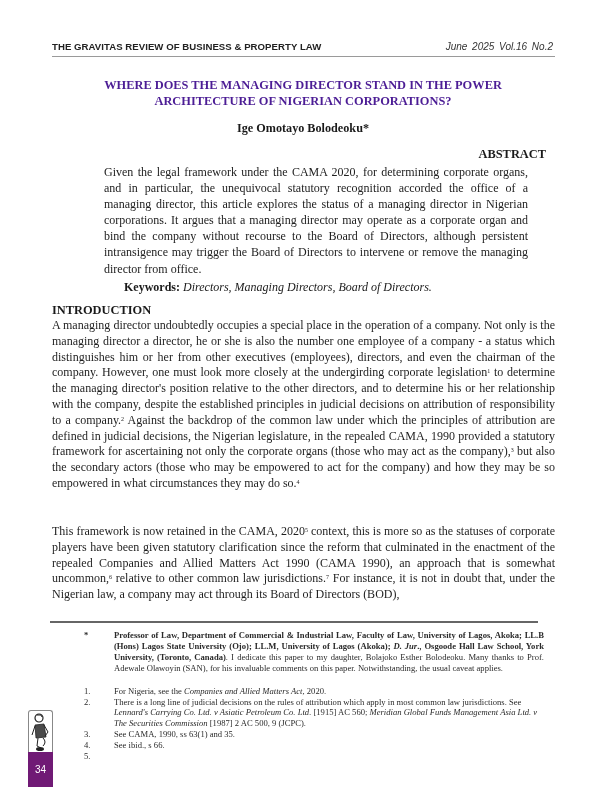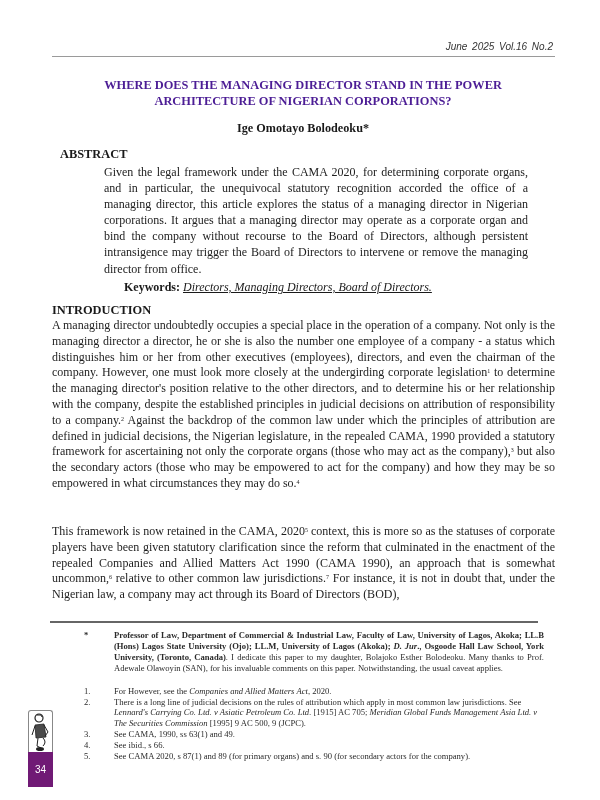--- a/index.html
+++ b/index.html
@@ -26,33 +26,33 @@
       position: absolute; left: 60px; top: 77px; width: 486px;
       text-align: center; font-weight: bold; font-size: 12.4px; line-height: 16px;
       color: #4c1d95;
     }
     .author {
       position: absolute; left: 60px; top: 121px; width: 486px;
       text-align: center; font-weight: bold; font-size: 12.2px;
     }
     .abstract-heading {
       position: absolute; left: 60px; top: 147px; width: 486px;
-      text-align: left; font-weight: bold; font-size: 12.4px;
+      text-align: right; font-weight: bold; font-size: 12.4px;
     }
     .abstract-text {
       position: absolute; left: 104px; top: 164px; width: 424px;
       font-size: 12px; line-height: 16.1px;
       text-align: justify; color: #222;
     }
     .keywords {
       position: absolute; left: 92px; top: 280px; width: 430px;
       font-size: 12px;
     }
     .keywords .kw-label { font-weight: bold; margin-left: 32px; }
-    .keywords .kw-values { font-style: italic; text-decoration: underline; }
+    .keywords .kw-values { font-style: italic; }
     .intro-heading {
       position: absolute; left: 52px; top: 303px;
       font-weight: bold; font-size: 12.4px;
     }
     .body-para {
       position: absolute; left: 52px; width: 503px;
       font-size: 12px; line-height: 15.8px; text-align: justify; color: #1e1e1e;
     }
     .para-1 { top: 318px; }
     .para-2 { top: 524px; }
@@ -86,20 +86,21 @@
       position: absolute; left: 0; top: 42px; width: 25px; height: 35px;
       background: #701a75; color: #fff;
       font-family: "Liberation Sans", sans-serif; font-size: 10px;
       display: flex; align-items: center; justify-content: center;
     }
   </style>
 </head>
 <body>
 
 <div class="header">
+  <span class="journal-name">THE GRAVITAS REVIEW OF BUSINESS &amp; PROPERTY LAW</span>
   <span class="issue-info">June 2025  Vol.16  No.2</span>
 </div>
 
 <div class="title">WHERE DOES THE MANAGING DIRECTOR STAND IN THE POWER ARCHITECTURE OF NIGERIAN CORPORATIONS?</div>
 <div class="author">Ige Omotayo Bolodeoku*</div>
 
 <div class="abstract-heading">ABSTRACT</div>
 <div class="abstract-text">Given the legal framework under the CAMA 2020, for determining corporate organs, and in particular, the unequivocal statutory recognition accorded the office of a managing director, this article explores the status of a managing director in Nigerian corporations. It argues that a managing director may operate as a corporate organ and bind the company without recourse to the Board of Directors, although persistent intransigence may trigger the Board of Directors to intervene or remove the managing director from office.</div>
 
 <div class="keywords">
@@ -116,33 +117,33 @@
 <div class="fn-rule"></div>
 
 <div class="footnotes">
   <div class="fn fn-star">
     <span class="fn-mark">*</span>
     <span class="bold">Professor of Law, Department of Commercial &amp; Industrial Law, Faculty of Law, University of Lagos, Akoka; LL.B (Hons) Lagos State University (Ojo); LL.M, University of Lagos (Akoka); </span><span class="bold-italic">D. Jur</span><span class="bold">., Osgoode Hall Law School, York University, (Toronto, Canada)</span><span class="normal">.    I dedicate this paper to my daughter, Bolajoko Esther Bolodeoku. Many thanks to Prof. Adewale Olawoyin (SAN), for his invaluable comments on this paper. Notwithstanding, the usual caveat applies.</span>
   </div>
   <div class="fn-gap"></div>
   <div class="fn-list">
     <div class="fn">
-      <span class="fn-mark">1.</span><span>For However, see the </span><i>Companies and Allied Matters Act</i><span>, 2020.</span>
+      <span class="fn-mark">1.</span><span>For Nigeria, see the </span><i>Companies and Allied Matters Act</i><span>, 2020.</span>
     </div>
     <div class="fn">
-      <span class="fn-mark">2.</span><span>There is a long line of judicial decisions on the rules of attribution which apply in most common law jurisdictions. See </span><i>Lennard's Carrying Co. Ltd. v Asiatic Petroleum Co. Ltd.</i><span> [1915] AC 705; </span><i>Meridian Global Funds Management Asia Ltd. v The Securities Commission</i><span> [1995] 9 AC 500, 9 (JCPC).</span>
+      <span class="fn-mark">2.</span><span>There is a long line of judicial decisions on the rules of attribution which apply in most common law jurisdictions. See </span><i>Lennard's Carrying Co. Ltd. v Asiatic Petroleum Co. Ltd.</i><span> [1915] AC 560; </span><i>Meridian Global Funds Management Asia Ltd. v The Securities Commission</i><span> [1987] 2 AC 500, 9 (JCPC).</span>
     </div>
     <div class="fn">
-      <span class="fn-mark">3.</span><span>See CAMA, 1990, ss 63(1) and 49.</span>
+      <span class="fn-mark">3.</span><span>See CAMA, 1990, ss 63(1) and 35.</span>
     </div>
     <div class="fn">
       <span class="fn-mark">4.</span><span>See ibid., s 66.</span>
     </div>
     <div class="fn">
-      <span class="fn-mark">5.</span><span>See CAMA 2020, s 87(1) and 89 (for primary organs) and s. 90 (for secondary actors for the company).</span>
+      <span class="fn-mark">5.</span>
     </div>
   </div>
 </div>
 
 <div class="page-tab">
   <div class="tab-figure">
     <svg width="23" height="42" viewBox="0 0 23 42">
       <circle cx="10" cy="7" r="4" fill="none" stroke="#222" stroke-width="1.2"></circle>
       <path d="M8 4 L12 4 L13 6" fill="none" stroke="#222" stroke-width="1"></path>
       <path d="M6 14 L15 13 L17 26 L7 27 Z" fill="#4a4a4a" stroke="#222" stroke-width="0.8"></path>

